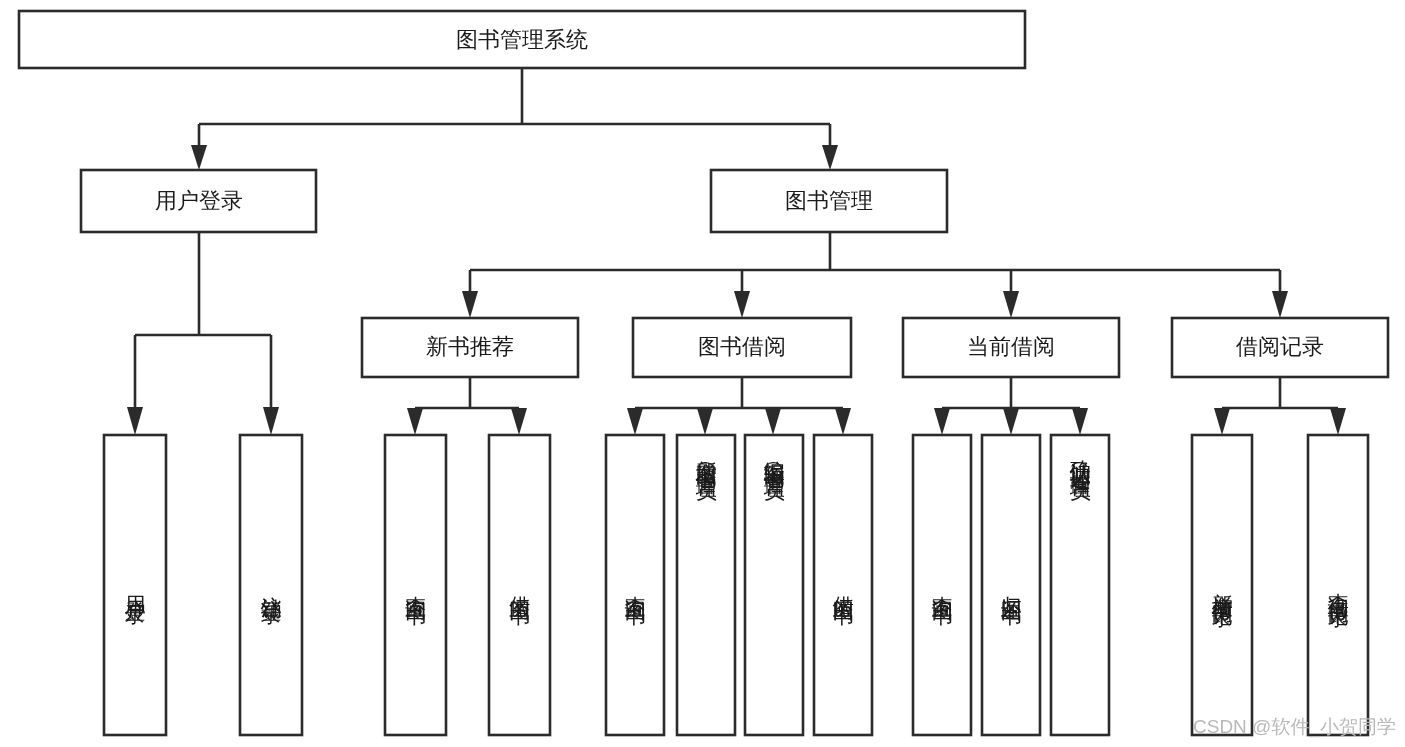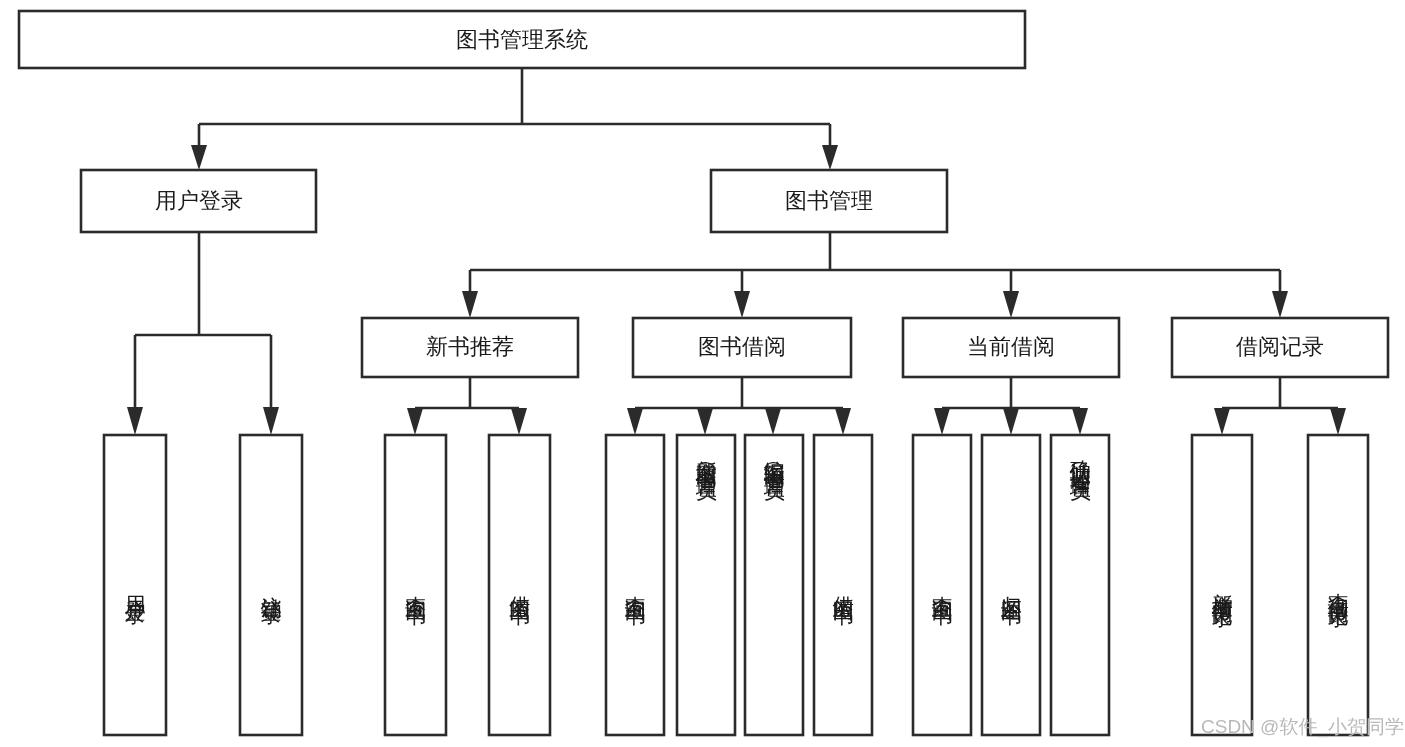--- a/index.html
+++ b/index.html
@@ -63,21 +63,20 @@
     pointer-events: none;
     user-select: none;
   }
   .watermark {
     position: absolute;
     font-family: "Liberation Sans", "DejaVu Sans", sans-serif;
     font-size: 19px;
     color: #b9b9b9;
     white-space: nowrap;
     user-select: none;
-    padding-left: 8px;
   }
 </style>
 </head>
 <body>
 
 <div id="diagram-root">
 
   <svg class="diagram-canvas" viewBox="0 0 1405 747">
 
     <g>

